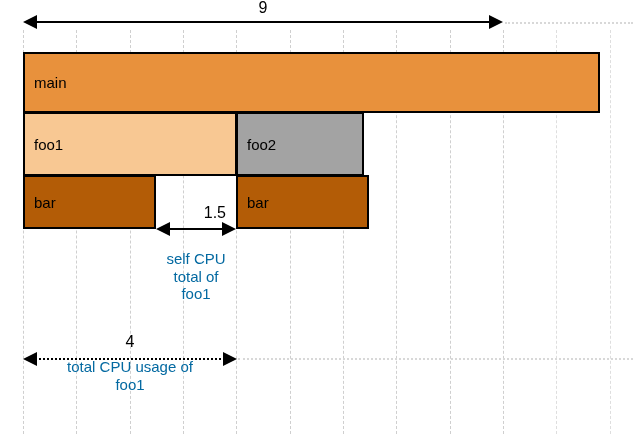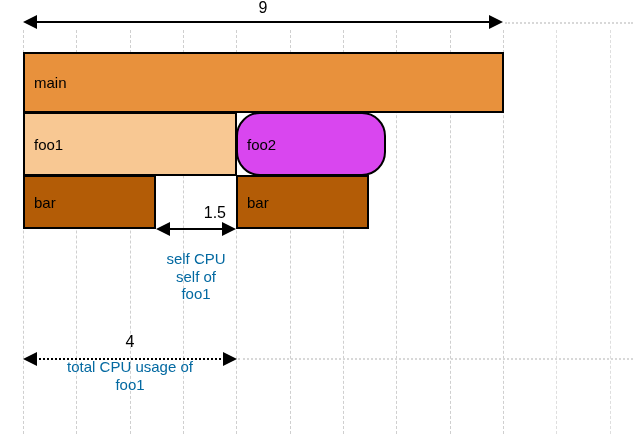--- a/index.html
+++ b/index.html
@@ -118,29 +118,29 @@
   <div style="position:absolute; left:238px; top:358px; width:395px; height:0; border-top:2px dotted #d8d8d8;"></div>
 
   <div class="value-label" style="left:233px; top:0px; width:60px;">9</div>
 
   <div class="measure" style="left:23px; top:15px; width:480px;">
     <div class="head left" style="left:0;"></div>
     <div class="shaft" style="left:12px; right:12px;"></div>
     <div class="head right" style="right:0;"></div>
   </div>
 
-  <div class="frame" style="left:23px; top:52px; width:481px; height:61px; background:#E8913C;">
+  <div class="frame" style="left:23px; top:52px; width:577px; height:61px; background:#E8913C;">
     <span class="frame-label">main</span>
   </div>
 
   <div class="frame" style="left:23px; top:112px; width:214px; height:64px; background:#F8C893;">
     <span class="frame-label">foo1</span>
   </div>
 
-  <div class="frame" style="left:236px; top:112px; width:150px; height:64px; background:#d946ef;border-radius:24px;">
+  <div class="frame" style="left:236px; top:112px; width:128px; height:64px; background:#a3a3a3;">
     <span class="frame-label">foo2</span>
   </div>
 
   <div class="frame" style="left:23px; top:175px; width:133px; height:54px; background:#B35C06;">
     <span class="frame-label">bar</span>
   </div>
 
   <div class="frame" style="left:236px; top:175px; width:133px; height:54px; background:#B35C06;">
     <span class="frame-label">bar</span>
   </div>
@@ -148,21 +148,21 @@
   <div class="value-label" style="left:166px; top:205px; width:60px;text-align:right;">1.5</div>
 
   <div class="measure" style="left:156px; top:222px; width:80px;">
     <div class="head left" style="left:0;"></div>
     <div class="shaft" style="left:12px; right:12px;"></div>
     <div class="head right" style="right:0;"></div>
   </div>
 
   <div class="caption" style="left:136px; top:250px; width:120px;">
     <div>self CPU</div>
-    <div>self of</div>
+    <div>total of</div>
     <div>foo1</div>
   </div>
 
   <div class="value-label" style="left:100px; top:334px; width:60px;">4</div>
 
   <div class="measure" style="left:23px; top:352px; width:214px;">
     <div class="head left" style="left:0;"></div>
     <div class="shaft dotted" style="left:12px; right:12px;"></div>
     <div class="head right" style="right:0;"></div>
   </div>

